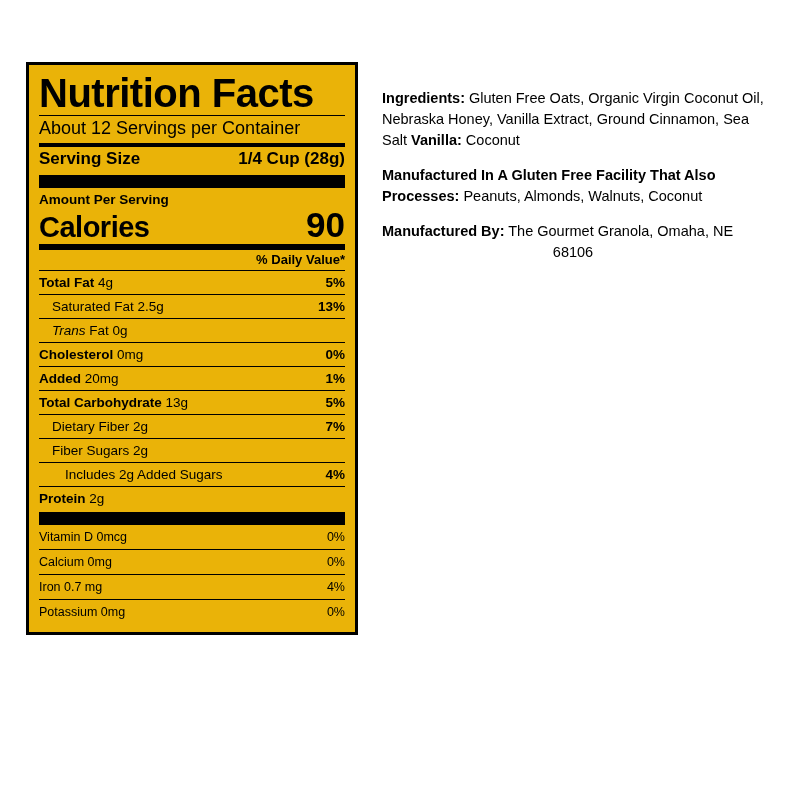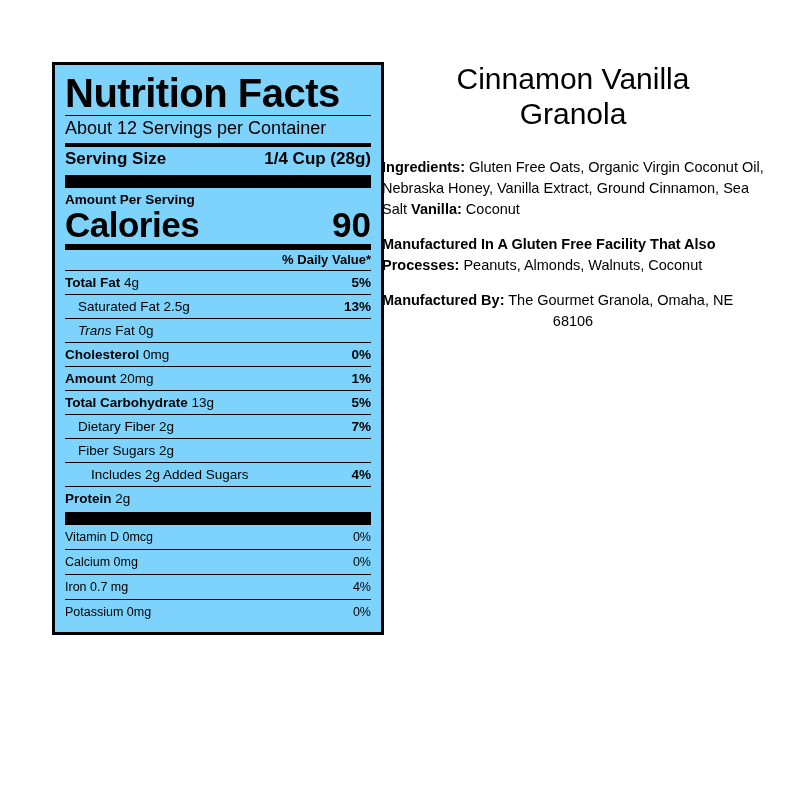--- a/index.html
+++ b/index.html
@@ -18,25 +18,25 @@
 
   
   .page {
     position: absolute;
     inset: 0;
     display: block;
   }
 
   .panel-label {
     position: absolute;
-    left: 52px;
+    left: 26px;
     top: 62px;
     width: 332px;
     border: 3px solid #000;
-    background: #7dd3fc;
+    background: #eab308;
     box-sizing: border-box;
     padding: 6px 10px 8px 10px;
   }
 
   .panel-info {
     position: absolute;
     left: 382px;
     top: 62px;
     width: 382px;
   }
@@ -74,21 +74,21 @@
   }
 
   .nf-calories-row {
     display: flex;
     align-items: flex-end;
     justify-content: space-between;
     padding-bottom: 2px;
   }
   .nf-calories-label {
     font-weight: bold;
-    font-size: 35px;
+    font-size: 29px;
     line-height: 1.0;
     letter-spacing: -0.5px;
   }
   .nf-calories-value {
     font-weight: bold;
     font-size: 35px;
     line-height: 1.0;
   }
 
   .nf-dv-header {
@@ -203,21 +203,21 @@
         </div>
         <div class="nf-row">
           <div class="name indent-1"><span class="italic">Trans</span><span style="font-weight: normal; font-style: normal;"> Fat  0g</span></div>
           <div class="dv"></div>
         </div>
         <div class="nf-row bold">
           <div class="name"><span>Cholesterol</span><span style="font-weight: normal; font-style: normal;"> 0mg</span></div>
           <div class="dv">0%</div>
         </div>
         <div class="nf-row bold">
-          <div class="name"><span>Amount</span><span style="font-weight: normal; font-style: normal;"> 20mg</span></div>
+          <div class="name"><span>Added</span><span style="font-weight: normal; font-style: normal;"> 20mg</span></div>
           <div class="dv">1%</div>
         </div>
         <div class="nf-row bold">
           <div class="name"><span>Total Carbohydrate</span><span style="font-weight: normal; font-style: normal;"> 13g</span></div>
           <div class="dv">5%</div>
         </div>
         <div class="nf-row">
           <div class="name indent-1"><span>Dietary Fiber</span><span style="font-weight: normal; font-style: normal;"> 2g</span></div>
           <div class="dv">7%</div>
         </div>
@@ -252,24 +252,20 @@
         </div>
         <div class="nf-vit-row">
           <div>Potassium 0mg</div>
           <div>0%</div>
         </div>
       </div>
 
   </div>
 
   <div class="panel-info">
-    <div class="product-title">
-      <div>Cinnamon Vanilla</div>
-      <div>Granola</div>
-    </div>
 
     <div class="info-block">
       <p class="ingredients">
         <b>Ingredients:</b><span> Gluten Free Oats, Organic Virgin Coconut Oil, Nebraska Honey, Vanilla Extract, Ground Cinnamon, Sea Salt</span>
         <b>Vanilla:</b><span> Coconut</span>
       </p>
 
       <p>
         <b>Manufactured In A Gluten Free Facility That Also Processes:</b><span> Peanuts, Almonds,  Walnuts, Coconut</span>
       </p>

